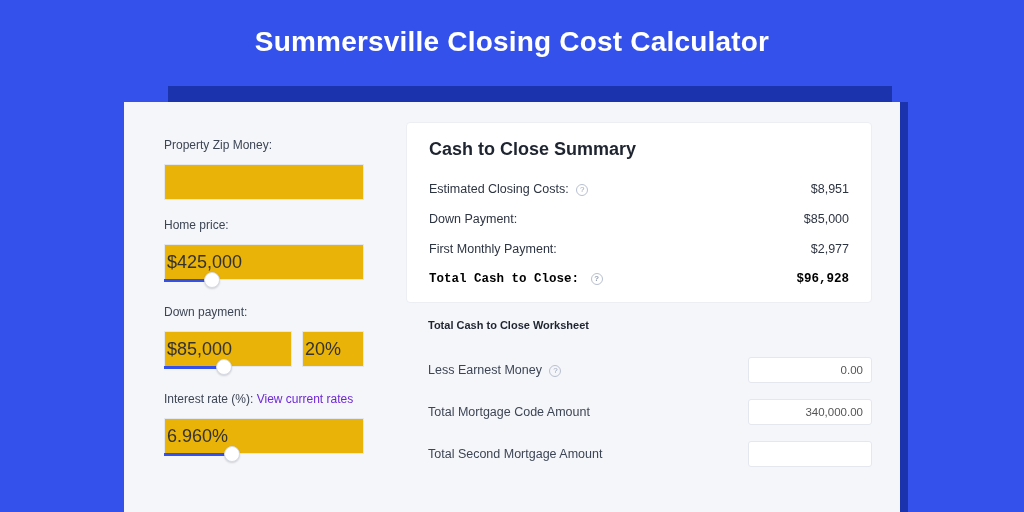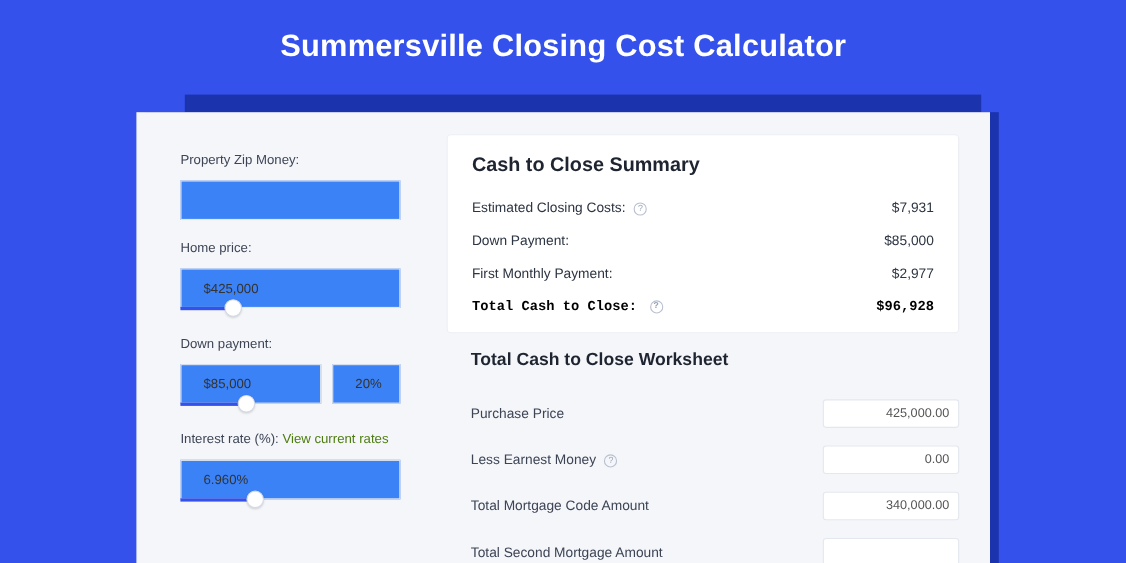--- a/index.html
+++ b/index.html
@@ -42,26 +42,26 @@
     display: flex;
     flex-direction: column;
     gap: 12px;
   }
   .label {
     font-size: 12px;
     color: #3d4555;
     margin-top: 6px;
   }
   .input {
-    background: #3b82f6;
+    background: #eab308;
     border: 1px solid #e4e7ee;
     height: 36px;
     width: 100%;
-    padding: 0 20px;
-    font-size: 12px;
+    padding: 0 2px;
+    font-size: 18px;
     color: #333;
     position: relative;
     display: flex;
     align-items: center;
   }
   .slider-wrap {
     position: relative;
     height: 8px;
     margin-top: -1px;
   }
@@ -77,21 +77,21 @@
     width: 16px; height: 16px;
     border-radius: 50%;
     background: #fff;
     border: 1px solid #d6dae5;
     box-shadow: 0 1px 2px rgba(0,0,0,.15);
     transform: translateX(-50%);
   }
   .row-dp { display: flex; gap: 10px; }
   .row-dp .input:first-child { flex: 1; }
   .row-dp .input:last-child { width: 62px; }
-  .link { color: #4d7c0f; cursor: pointer; }
+  .link { color: #6d28d9; cursor: pointer; }
   .right {
     flex: 1;
     padding: 20px 0 0 16px;
   }
   .summary {
     background: #fff;
     border: 1px solid #eceef4;
     border-radius: 4px;
     padding: 16px 22px 8px 22px;
     margin-right: 28px;
@@ -108,21 +108,21 @@
     display: inline-flex;
     width: 12px; height: 12px;
     border: 1px solid #b8c0d0;
     border-radius: 50%;
     font-size: 8px; color: #9aa3b6;
     align-items: center; justify-content: center;
     margin-left: 4px;
     vertical-align: middle;
   }
   .worksheet { margin-top: 16px; padding: 0 28px 0 22px; }
-  .w-title { font-weight: 700; font-size: 16px; margin-bottom: 18px; }
+  .w-title { font-weight: 700; font-size: 11px; margin-bottom: 18px; }
   .w-row {
     display: flex; justify-content: space-between; align-items: center;
     padding: 8px 0;
   }
   .w-label { font-size: 12.5px; color: #3d4555; }
   .w-input {
     width: 124px; height: 26px;
     background: #fff; border: 1px solid #e4e7ee;
     border-radius: 3px;
     text-align: right;
@@ -182,21 +182,21 @@
   <div class="right">
 
     <div class="summary">
       <div class="s-title">Cash to Close Summary</div>
 
       <div class="s-row">
         <span>
           <span>Estimated Closing Costs:</span>
           <span class="help-icon">?</span>
         </span>
-        <span>$7,931</span>
+        <span>$8,951</span>
       </div>
       <div class="s-row">
         <span>Down Payment:</span>
         <span>$85,000</span>
       </div>
       <div class="s-row">
         <span>First Monthly Payment:</span>
         <span>$2,977</span>
       </div>
       <div class="s-row total">
@@ -205,24 +205,20 @@
           <span class="help-icon">?</span>
         </span>
         <span>$96,928</span>
       </div>
     </div>
 
     <div class="worksheet">
       <div class="w-title">Total Cash to Close Worksheet</div>
 
       <div class="w-row">
-        <span class="w-label">Purchase Price</span>
-        <span class="w-input">425,000.00</span>
-      </div>
-      <div class="w-row">
         <span class="w-label">
           <span>Less Earnest Money</span>
           <span class="help-icon">?</span>
         </span>
         <span class="w-input">0.00</span>
       </div>
       <div class="w-row">
         <span class="w-label">Total Mortgage Code Amount</span>
         <span class="w-input">340,000.00</span>
       </div>

